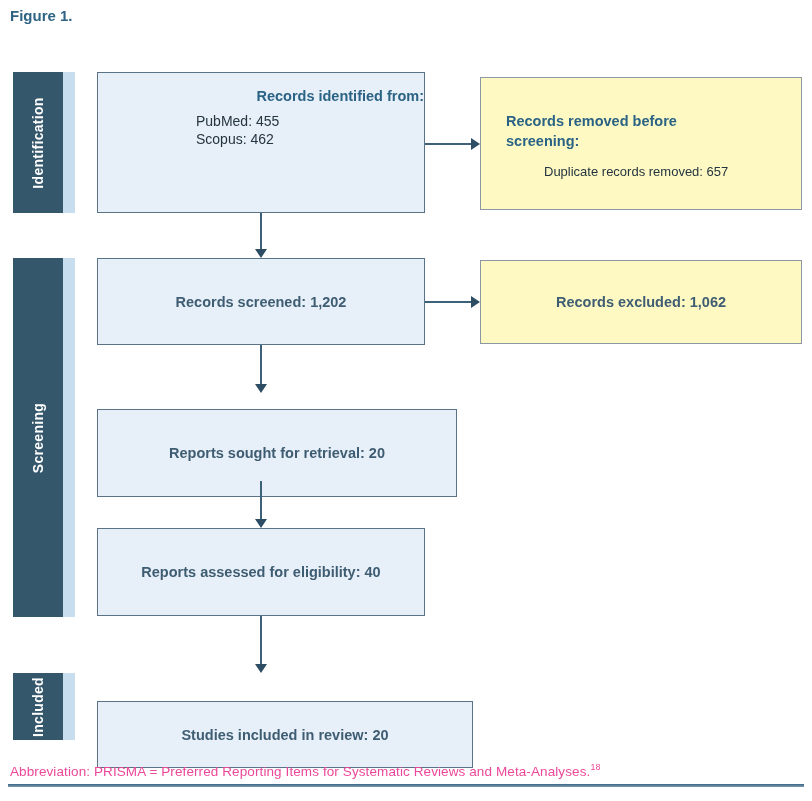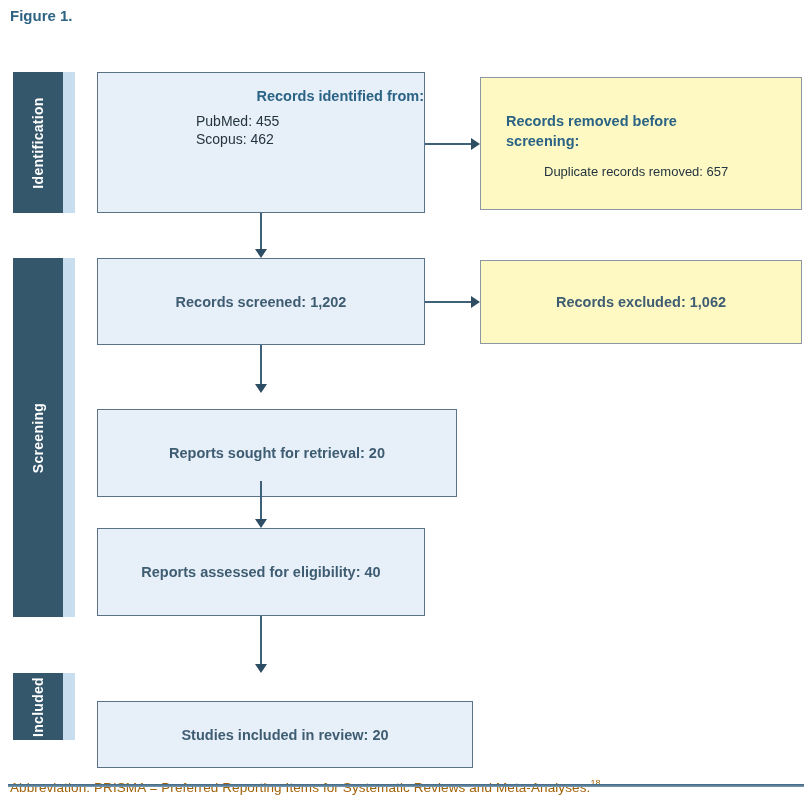--- a/index.html
+++ b/index.html
@@ -50,21 +50,21 @@
   }
   .harrow { position:absolute; height:12px; margin-top:-6px; }
   .harrow .line { position:absolute; top:5.25px; left:0; height:1.5px; width:100%; background:#3e617a; }
   .harrow .head {
     position:absolute; right:-9px; top:0; width:0; height:0;
     border-top:6px solid transparent; border-bottom:6px solid transparent;
     border-left:9px solid #2c4d63;
   }
   .footer-note {
     position:absolute; left:10px; top:762px;
-    font-size:13.5px; color:#a16207; letter-spacing:0.1px;margin-top:16px;
+    font-size:13.5px; color:#ec4899; letter-spacing:0.1px;
   }
   .footer-note sup { font-size:9px; }
   .bottom-rule {
     position:absolute; left:8px; top:784px; width:796px; height:3px;
     background:linear-gradient(#3d6480,#7b9cb4);
   }
 </style>
 </head>
 <body>
 

